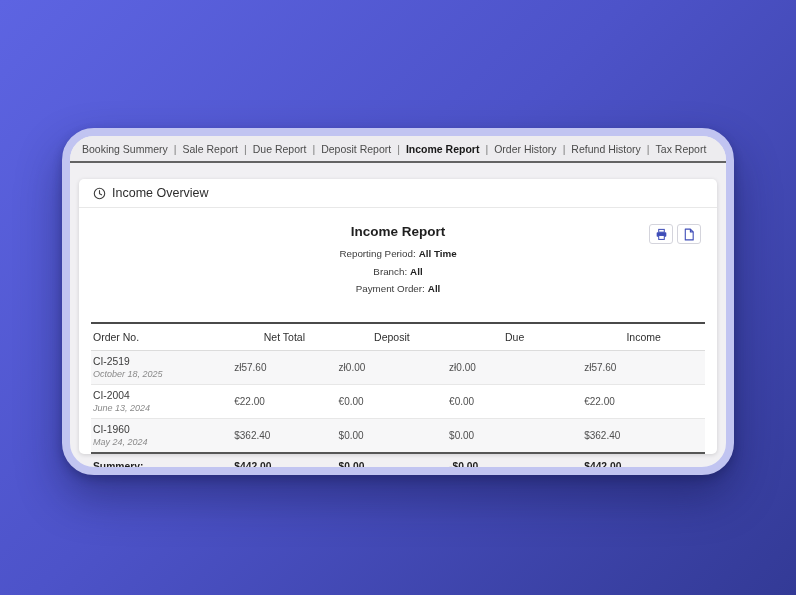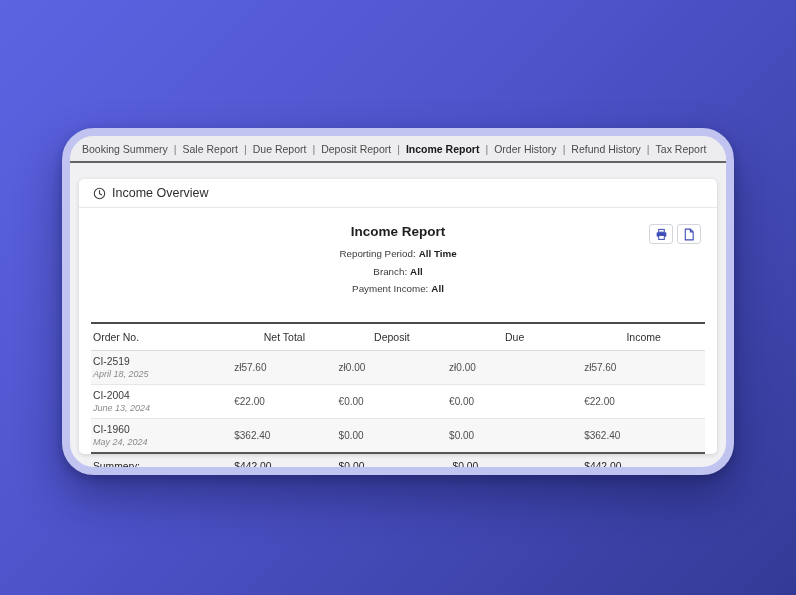--- a/index.html
+++ b/index.html
@@ -69,21 +69,21 @@
   thead th:first-child { text-align:left; }
   tbody td {
     font-size:10px; color:#4f4f4f; text-align:left; vertical-align:middle;
     padding:5px 2px; border-bottom:1px solid #e7e7e7;
   }
   tbody td:first-child { text-align:left;margin-top:25px; }
   tbody tr.striped { background:#f7f7f8; }
   .order-no { font-size:10.3px; color:#3a3a3a; display:block; }
   .order-date { font-size:9px; font-style:italic; color:#8a8a8a; display:block; margin-top:2px; }
   tr.summary-row td {
-    font-size:10.3px; font-weight:normal; color:#1e1e1e;
+    font-size:10.3px; font-weight:bold; color:#1e1e1e;
     border-top:2px solid #565656; border-bottom:1px solid #cfcfcf; padding:7px 2px;
   }
 </style>
 </head>
 <body>
 
 <div class="card">
   <div class="card-inner">
 
     <div class="tabbar">
@@ -121,21 +121,21 @@
 
         <div class="report-head">
           <div class="report-title">Income Report</div>
           <div class="meta-line">
             <span>Reporting Period:</span><span class="meta-value">All Time</span>
           </div>
           <div class="meta-line">
             <span>Branch:</span><span class="meta-value">All</span>
           </div>
           <div class="meta-line">
-            <span>Payment Income:</span><span class="meta-value">All</span>
+            <span>Payment Order:</span><span class="meta-value">All</span>
           </div>
           <div class="report-actions">
             <div class="icon-btn">
               <span style="display:flex;">
                 <svg width="13" height="13" viewBox="0 0 14 14" fill="none">
                   <rect x="4" y="1.5" width="6" height="3" stroke="#3f4db8" stroke-width="1.1"></rect>
                   <rect x="1.8" y="4.5" width="10.4" height="5" rx="0.8" fill="#3f4db8"></rect>
                   <rect x="4" y="8" width="6" height="4.3" fill="#fff" stroke="#3f4db8" stroke-width="1.1"></rect>
                 </svg>
               </span>
@@ -166,21 +166,21 @@
                 <th>Net Total</th>
                 <th>Deposit</th>
                 <th>Due</th>
                 <th>Income</th>
               </tr>
             </thead>
             <tbody>
               <tr class="striped">
                 <td>
                   <span class="order-no">CI-2519</span>
-                  <span class="order-date">April 18, 2025</span>
+                  <span class="order-date">October 18, 2025</span>
                 </td>
                 <td>zł57.60</td>
                 <td>zł0.00</td>
                 <td>zł0.00</td>
                 <td>zł57.60</td>
               </tr>
               <tr>
                 <td>
                   <span class="order-no">CI-2004</span>
                   <span class="order-date">June 13, 2024</span>

